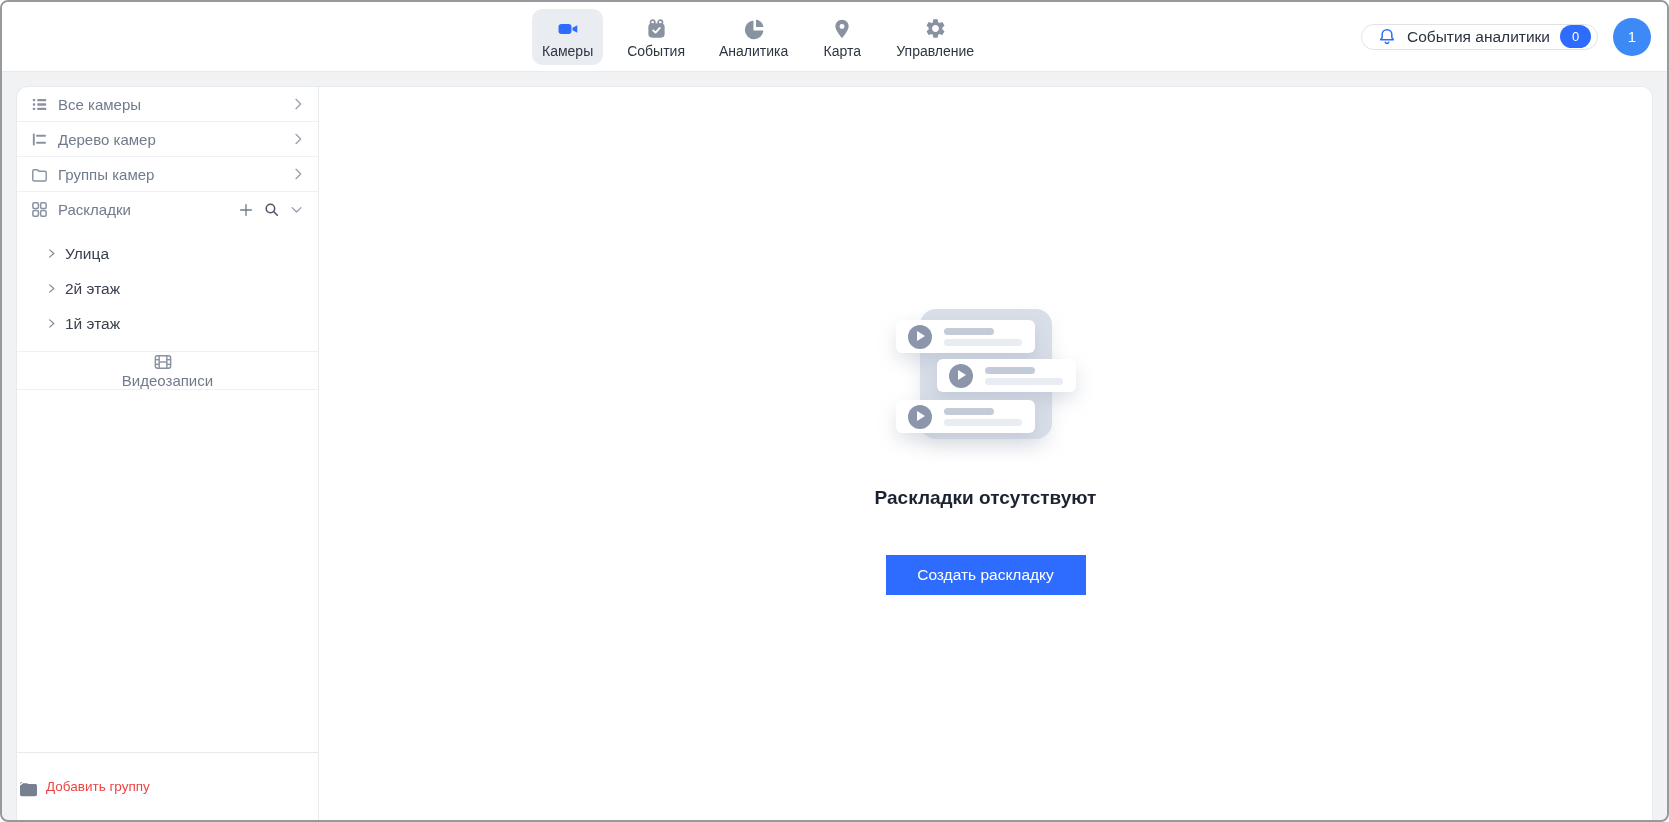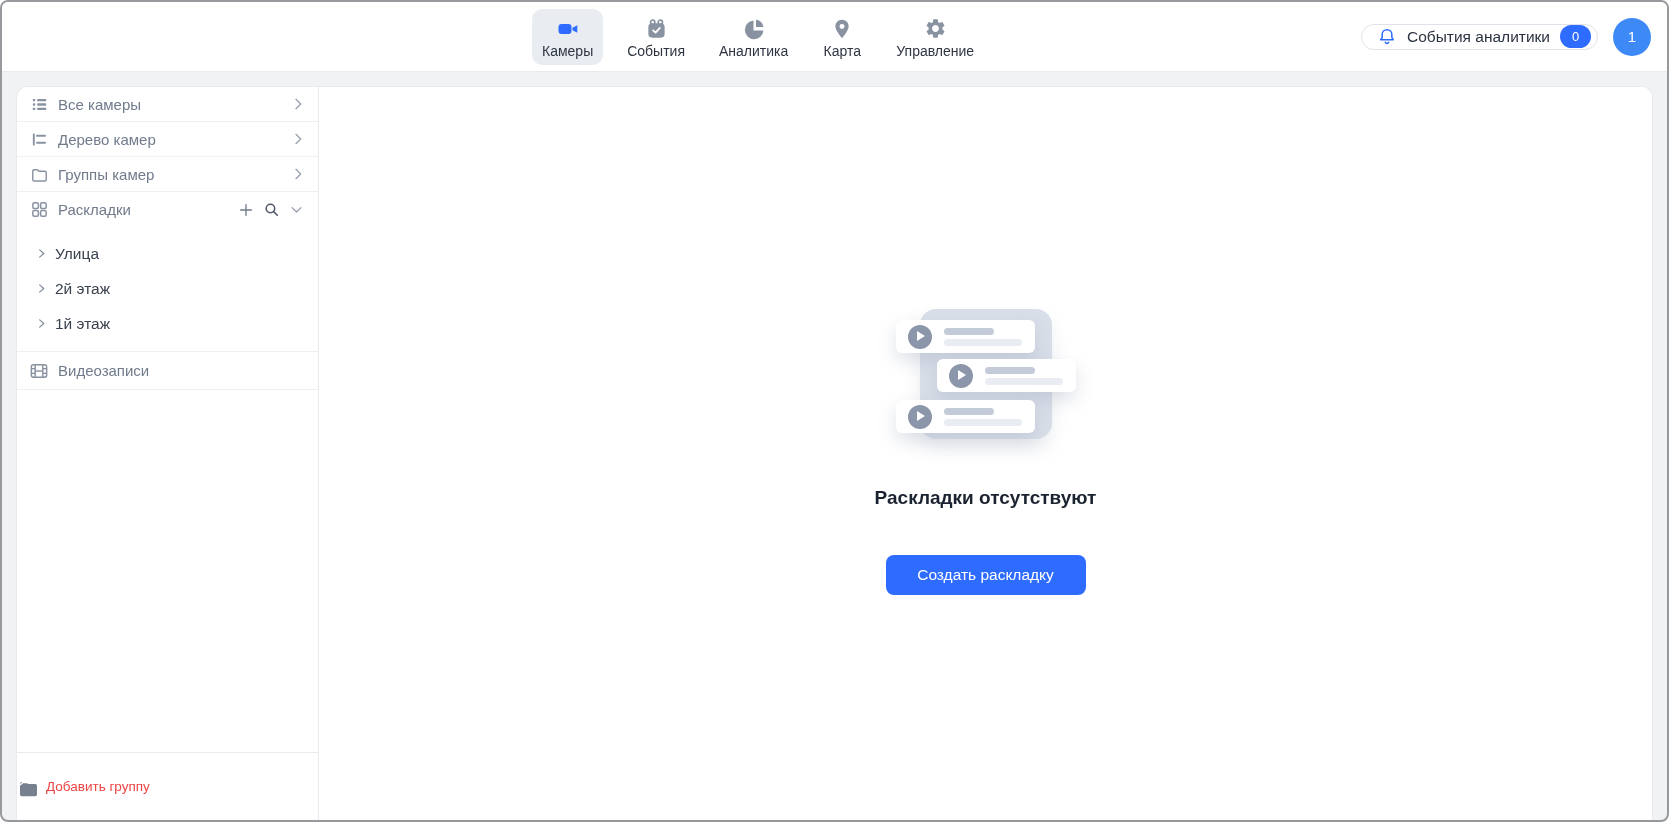--- a/index.html
+++ b/index.html
@@ -33,21 +33,21 @@
   .sidebar{width:302px;flex:0 0 302px;border-right:1px solid #e8eaee;display:flex;flex-direction:column;}
   .s-row{height:35px;flex:0 0 35px;display:flex;align-items:center;padding:0 12px;
        border-bottom:1px solid #eef0f3;cursor:pointer;color:#707b8c;font-size:15px;}
   .s-row .s-ic{width:20px;height:20px;margin-right:9px;display:flex;align-items:center;justify-content:center;flex:0 0 auto;}
   .s-row .s-label{white-space:nowrap;overflow:hidden;}
   .s-row .grow{margin-left:auto;display:flex;align-items:center;gap:5px;}
   .icon-btn{border:none;background:none;padding:2px;margin:0;display:flex;align-items:center;cursor:pointer;}
   .row-chevron{margin-left:auto;display:flex;align-items:center;}
   .s-row.no-border{border-bottom:none;}
   .tree{padding:9px 0 10px 0;border-bottom:1px solid #eef0f3;}
-  .tree-item{height:35px;display:flex;align-items:center;padding-left:19px;cursor:pointer;
+  .tree-item{height:35px;display:flex;align-items:center;padding-left:29px;cursor:pointer;
        color:#39414e;font-size:15.5px;}
   .tree-item .tw{margin-right:8px;display:flex;align-items:center;}
   .spacer{flex:1;}
   .s-footer{border-top:1px solid #e8eaee;height:68px;flex:0 0 68px;display:flex;align-items:stretch;padding:7px 0 5px;}
   .f-btn{flex:1;display:flex;flex-direction:row;align-items:center;justify-content:flex-start;
        gap:5px;cursor:pointer;color:#ef4444;font-size:13.5px;line-height:1.2;}
   .f-btn .f-label{max-width:122px;text-align:center;}
   
   .main{flex:1;position:relative;background:#fff;}
   .empty-state{position:absolute;left:0;right:0;top:0;display:flex;flex-direction:column;align-items:center;gap:15px;}
@@ -61,21 +61,21 @@
   .card.c3{left:0;top:91px;}
   .play{width:24px;height:24px;border-radius:50%;background:#8c96aa;position:relative;flex:0 0 auto;}
   .play::after{content:"";position:absolute;left:9px;top:6.5px;border-left:8px solid #fff;
        border-top:5.5px solid transparent;border-bottom:5.5px solid transparent;}
   .lines{margin-left:12px;display:flex;flex-direction:column;gap:4px;}
   .line-a{width:50px;height:7px;border-radius:3.5px;background:#c4cbd8;}
   .line-b{width:78px;height:7px;border-radius:3.5px;background:#e9ecf2;}
   .es-title{margin:33px 0 0 0;font-size:19px;font-weight:bold;color:#1c2330;}
   .es-subtitle{margin:11px 0 0 0;font-size:15.5px;color:#2f3743;}
   .es-button{margin-top:31px;width:200px;height:40px;background:#2e6bff;color:#fff;border:none;
-       border-radius:8px;font-family:inherit;font-size:15.5px;cursor:pointer;}
+       border-radius:0;font-family:inherit;font-size:15.5px;cursor:pointer;}
   svg{display:block;}
 </style>
 </head>
 <body>
 
 <div class="window">
 
   <header class="topbar">
     <nav class="tabs">
       <div class="tab active">
@@ -245,21 +245,21 @@
         <div class="tree-item">
           <span class="tw">
             <svg width="11" height="11" viewBox="0 0 24 24" fill="none" stroke="#7f8a99" stroke-width="2.6" stroke-linecap="round" stroke-linejoin="round">
                 <polyline points="8,4 17,12 8,20"></polyline>
               </svg>
           </span>
           <span>1й этаж</span>
         </div>
       </div>
 
-      <div class="s-row" style="height:38px;flex-basis:38px;">
+      <div class="s-row" style="height:38px;flex-basis:38px;flex-direction:column;">
         <span class="s-ic">
           <svg width="20" height="20" viewBox="0 0 24 24" fill="none" stroke="#8892a0" stroke-width="1.7">
               <rect x="2.8" y="4.5" width="18.4" height="15" rx="2.6"></rect>
               <line x1="7.4" y1="4.5" x2="7.4" y2="19.5"></line>
               <line x1="16.6" y1="4.5" x2="16.6" y2="19.5"></line>
               <line x1="7.4" y1="12" x2="16.6" y2="12"></line>
               <line x1="2.8" y1="9.2" x2="7.4" y2="9.2"></line>
               <line x1="2.8" y1="14.8" x2="7.4" y2="14.8"></line>
               <line x1="16.6" y1="9.2" x2="21.2" y2="9.2"></line>
               <line x1="16.6" y1="14.8" x2="21.2" y2="14.8"></line>

